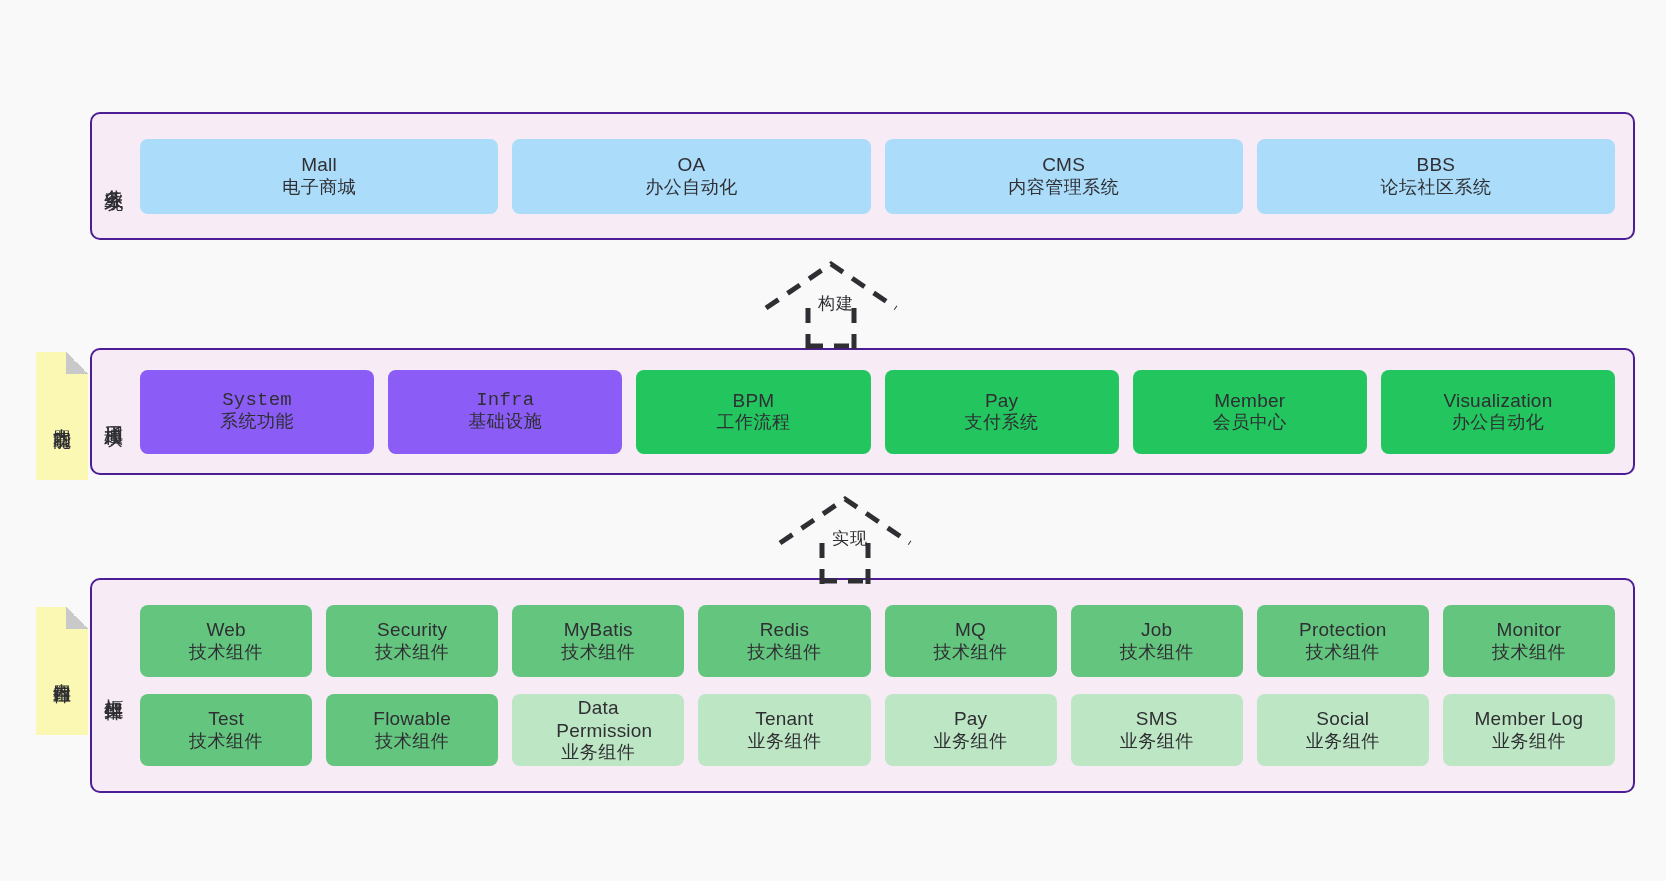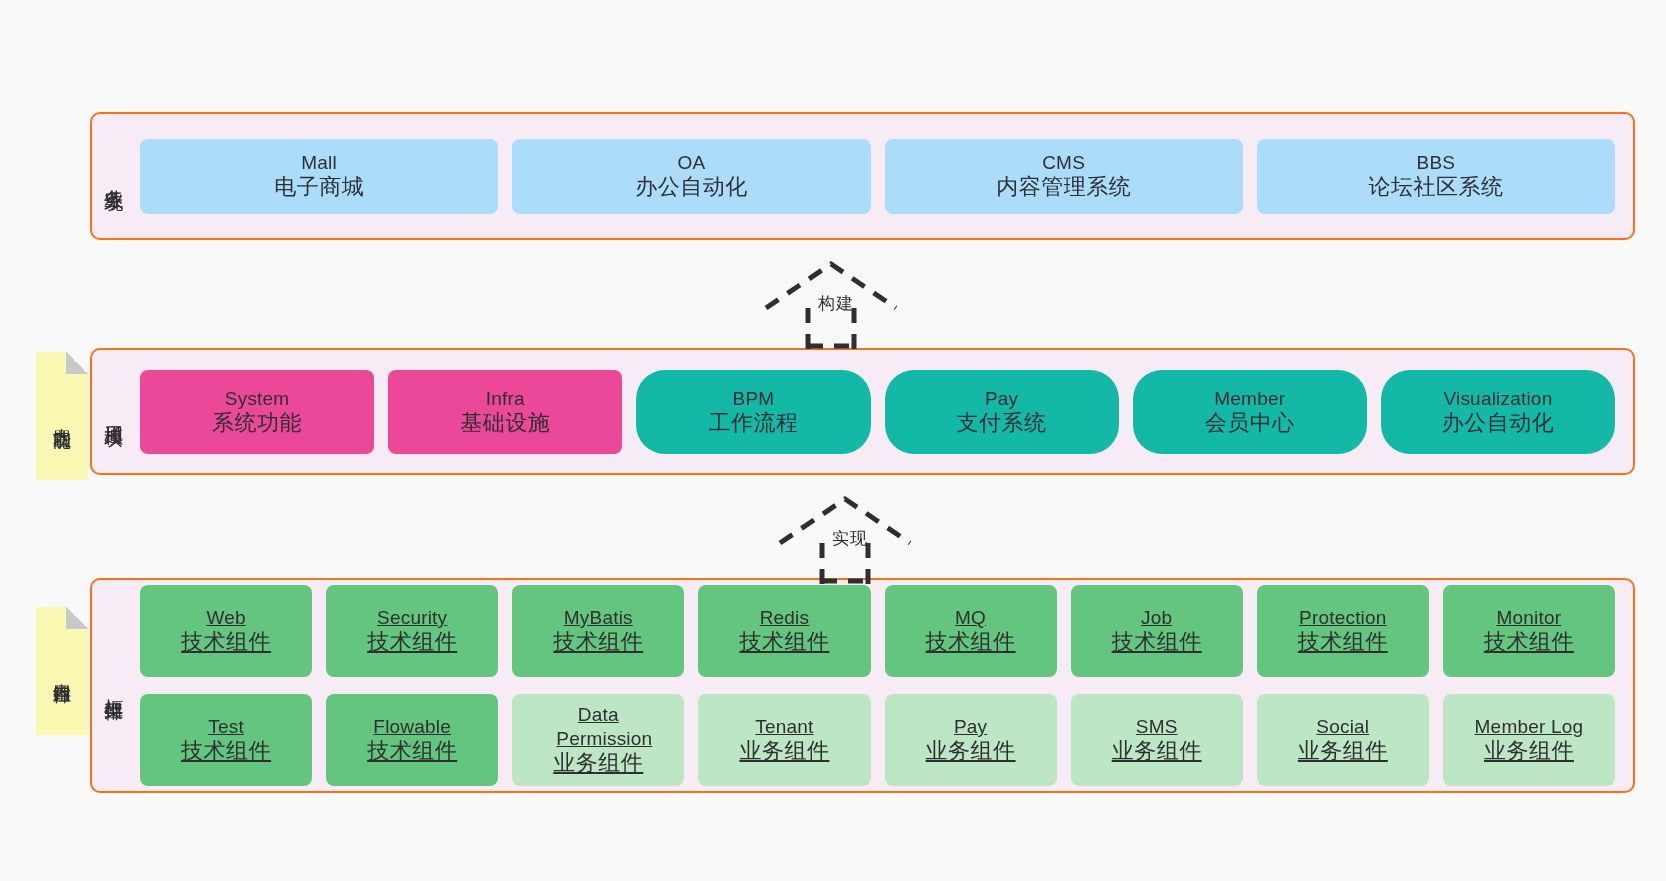--- a/index.html
+++ b/index.html
@@ -20,21 +20,21 @@
   #canvas {
     position: absolute;
     inset: 0;
   }
 
   
   .layer {
     position: absolute;
     box-sizing: border-box;
     background: #f7ebf5;
-    border: 2px solid #f97316;
+    border: 2px solid #4c1d95;
     border-radius: 10px;
     display: flex;
     align-items: stretch;
   }
   .layer-title {
     flex: 0 0 auto;
     width: 44px;
     display: flex;
     align-items: center;
     justify-content: center;
@@ -71,34 +71,34 @@
     text-align: center;
     line-height: 1.22;
     padding: 6px 4px;
     color: #2f2f33;
   }
   .node .en {
     font-size: 19px;
     letter-spacing: .2px;
   }
   .node .cn {
-    font-size: 22px;
+    font-size: 18px;
     letter-spacing: .5px;
     text-align: right;
   }
 
   .node.blue       { background: #abdcfa; }
-  .node.red        { background: #ec4899; }
-  .node.pink       { background: #14b8a6; border-radius: 29px; }
+  .node.red        { background: #8b5cf6; font-family: Liberation Mono, monospace; }
+  .node.pink       { background: #22c55e; }
   .node.green      { background: #64c57f; }
   .node.lightgreen { background: #bde6c4; }
 
   .r1 .node { height: 75px; }
   .r2 .node { height: 84px; }
-  .r3 .node { height: 92px; text-decoration: underline; }
+  .r3 .node { height: 72px; }
 
   
   .note {
     position: absolute;
     box-sizing: border-box;
     background: #fbf8b3;
     display: flex;
     align-items: center;
     justify-content: center;
     font-size: 18px;

